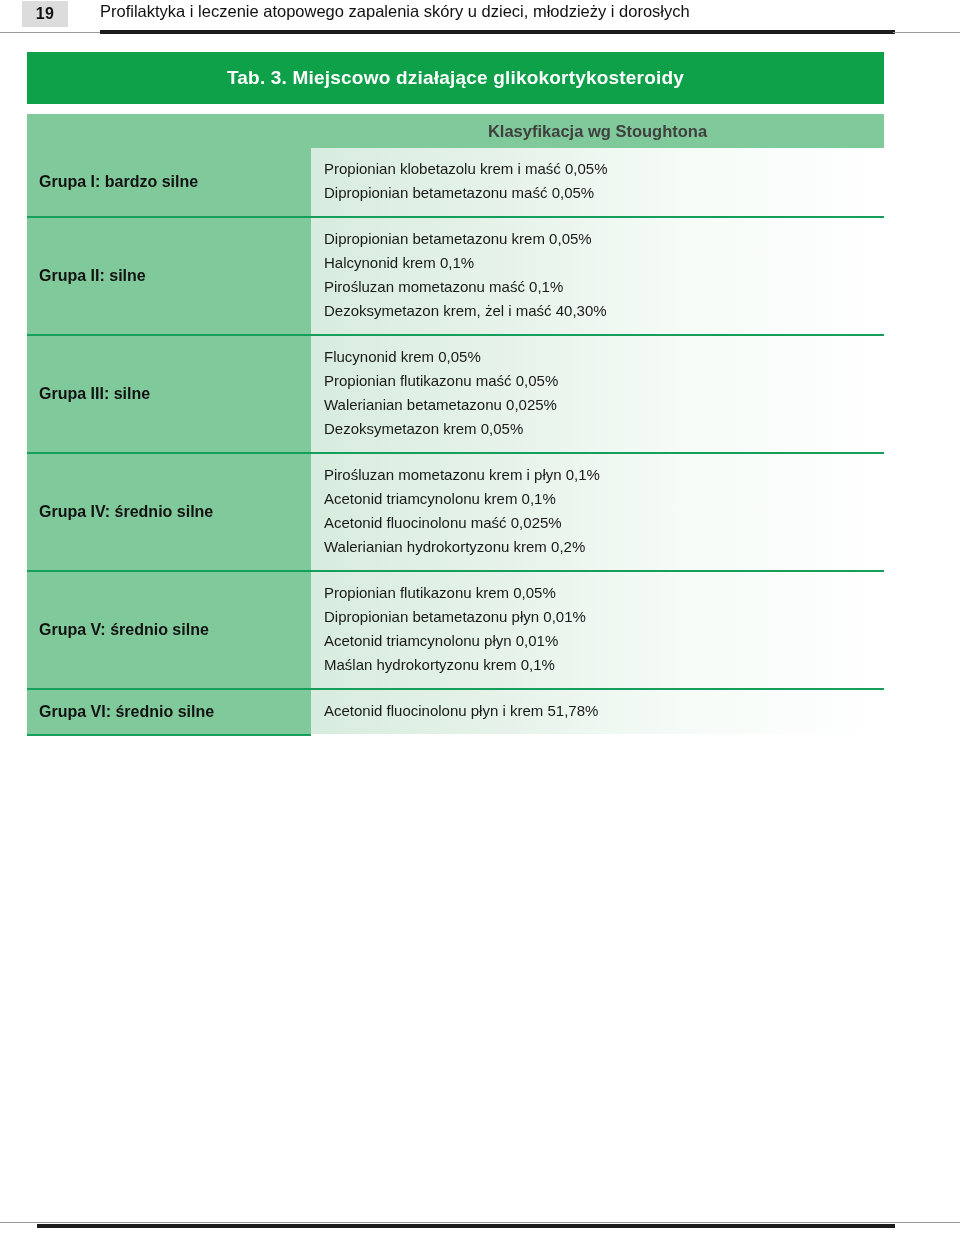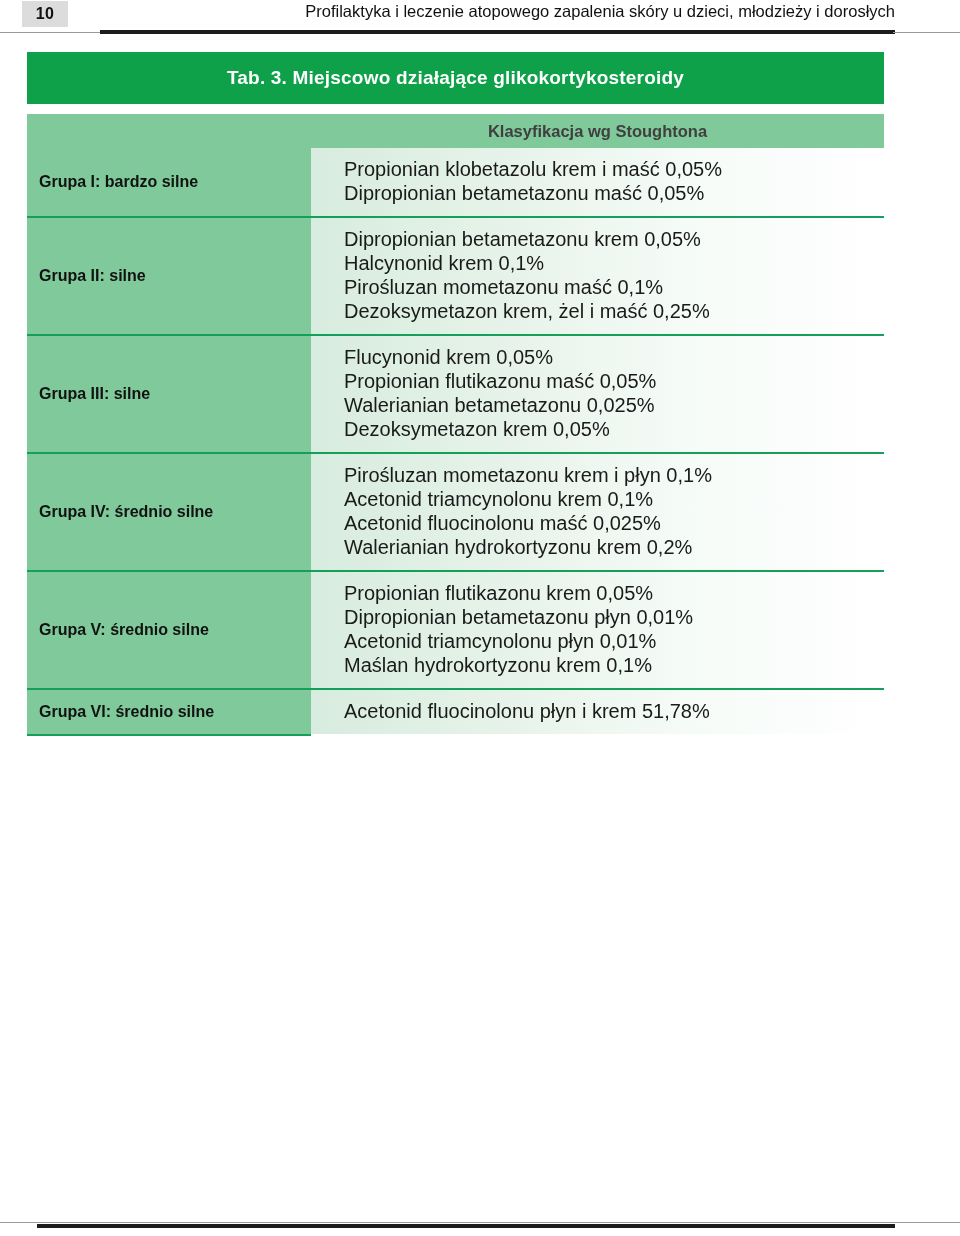--- a/index.html
+++ b/index.html
@@ -37,21 +37,21 @@
     font-size: 16px;
     font-weight: bold;
     color: #111111;
     letter-spacing: 0.3px;
   }
   .running-title {
     position: absolute;
     left: 100px;
     top: 2px;
     width: 795px;
-    text-align: right;
+    text-align: left;
     font-size: 16.5px;
     color: #111111;
     white-space: nowrap;
   }
   .rule-thin {
     position: absolute;
     left: 0;
     top: 32px;
     width: 105px;
     height: 1px;
@@ -136,25 +136,24 @@
     font-weight: bold;
     color: #121212;
   }
   .row-items {
     flex: 1 1 auto;
     background: linear-gradient(to right, #d7ecde 0%, #e7f3ea 35%, #f5fbf7 65%, #ffffff 100%);
     padding: 9px 0 11px 13px;
     box-sizing: border-box;
   }
   .row-item {
-    font-size: 20px;
+    font-size: 15px;
     line-height: 24px;
     color: #1a1a1a;
     white-space: nowrap;
-    margin-left: 20px;
   }
   .table-bottom-edge {
     height: 2px;
     background: #14a05a;
     width: 284px;
   }
 
   
   .footer-rule-thin {
     position: absolute;
@@ -170,21 +169,21 @@
     top: 1224px;
     width: 858px;
     height: 4px;
     background: #1c1c1c;
   }
 </style>
 </head>
 <body>
 
 <div class="page-header">
-  <div class="page-number-box">10</div>
+  <div class="page-number-box">19</div>
   <div class="running-title">Profilaktyka i leczenie atopowego zapalenia skóry u dzieci, młodzieży i dorosłych</div>
   <div class="rule-thin"></div>
   <div class="rule-thick"></div>
   <div class="rule-thin-right"></div>
 </div>
 
 <div class="table-wrap">
   <div class="table-title">Tab. 3. Miejscowo działające glikokortykosteroidy</div>
   <div class="table-body">
     <div class="col-head-row">
@@ -198,21 +197,21 @@
             <div class="row-item">Propionian klobetazolu krem i maść 0,05%</div>
             <div class="row-item">Dipropionian betametazonu maść 0,05%</div>
           </div>
         </div>
         <div class="data-row">
           <div class="row-label">Grupa II: silne</div>
           <div class="row-items">
             <div class="row-item">Dipropionian betametazonu krem 0,05%</div>
             <div class="row-item">Halcynonid krem 0,1%</div>
             <div class="row-item">Pirośluzan mometazonu maść 0,1%</div>
-            <div class="row-item">Dezoksymetazon krem, żel i maść 0,25%</div>
+            <div class="row-item">Dezoksymetazon krem, żel i maść 40,30%</div>
           </div>
         </div>
         <div class="data-row">
           <div class="row-label">Grupa III: silne</div>
           <div class="row-items">
             <div class="row-item">Flucynonid krem 0,05%</div>
             <div class="row-item">Propionian flutikazonu maść 0,05%</div>
             <div class="row-item">Walerianian betametazonu 0,025%</div>
             <div class="row-item">Dezoksymetazon krem 0,05%</div>
           </div>

